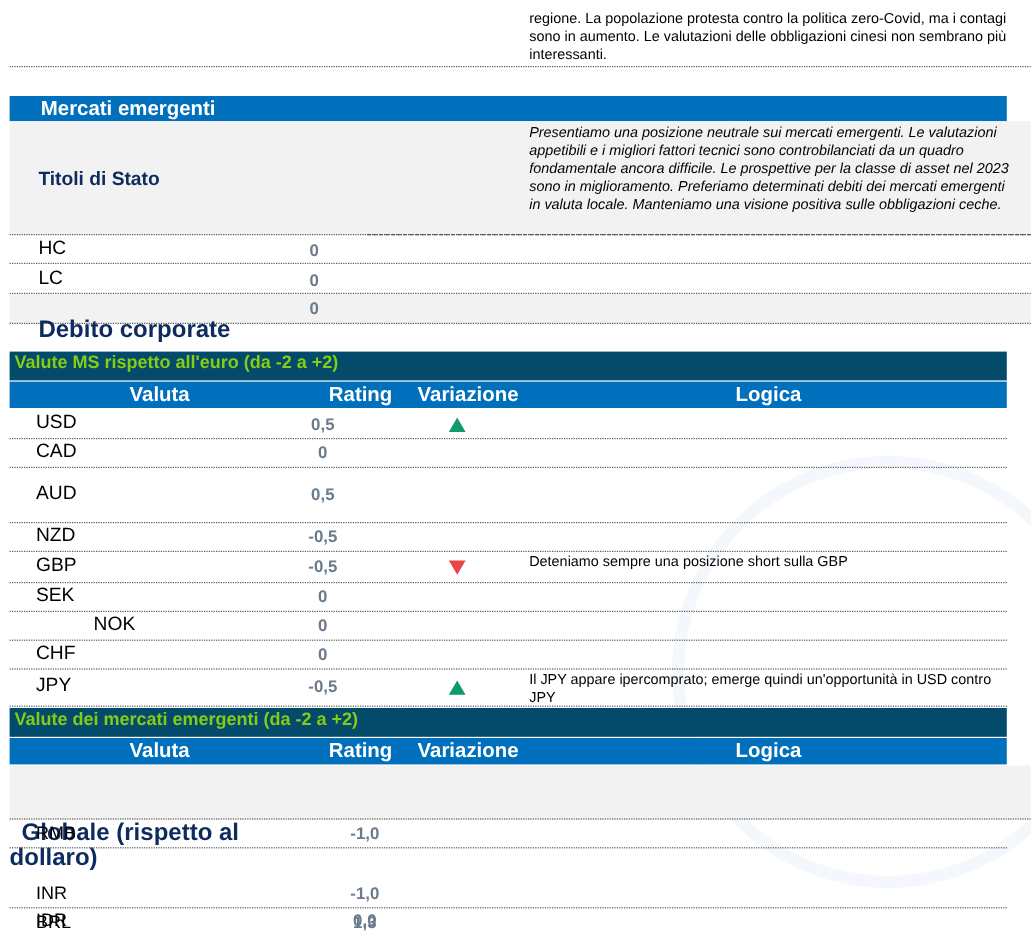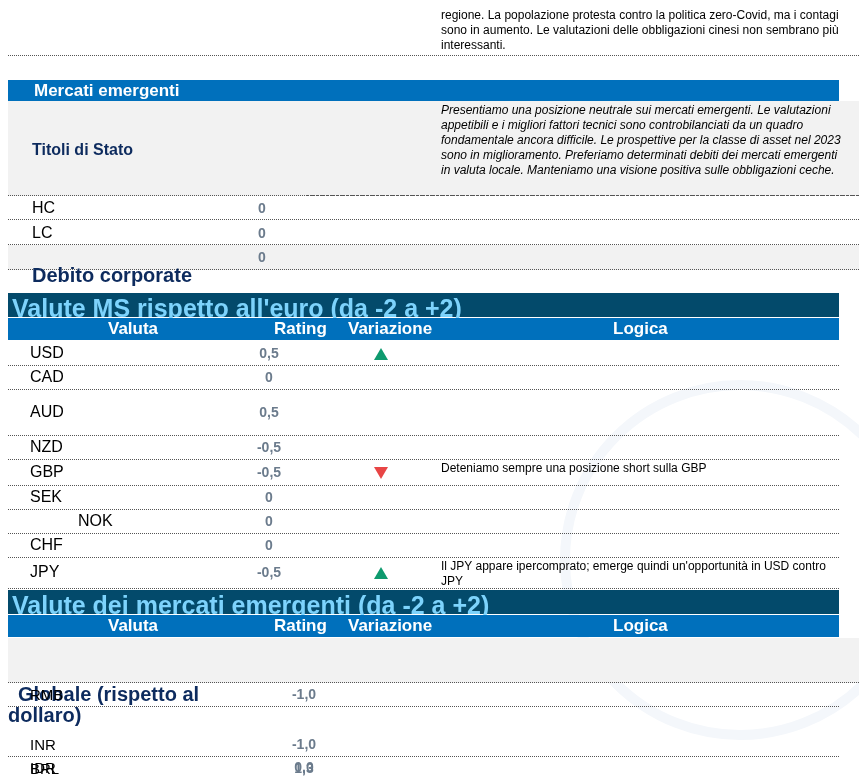--- a/index.html
+++ b/index.html
@@ -4,21 +4,21 @@
 <style>
   html, body { margin:0; padding:0; background:#ffffff; }
   body { width:859px; height:778px; position:relative; overflow:hidden; font-family:"Liberation Sans", sans-serif; color:#000; }
   .abs { position:absolute; }
   .dot { border-bottom:1px dotted #555; }
   .dash { border-bottom:1px dashed #555;font-style:italic; }
   .small { font-size:12px; line-height:15px; }
   .cell-label { font-size:16px; }
   .rating { font-weight:bold; color:#6b7b8c; font-size:14px; text-align:center; }
   .navy { color:#0d2b5e; font-weight:bold; }
-  .band-dark { background:#034a6b; color:#7dd3fc; font-weight:bold; font-size:25px; }
+  .band-dark { background:#034a6b; color:#84cc16; font-weight:bold; font-size:15px; }
   .band-blue { background:#0070bc; color:#fff; font-weight:bold; font-size:17px; }
   .gray { background:#f2f2f2; }
   .tri-up { width:0; height:0; border-left:7px solid transparent; border-right:7px solid transparent; border-bottom:12px solid #0e9a6e; }
   .tri-down { width:0; height:0; border-left:7px solid transparent; border-right:7px solid transparent; border-top:12px solid #e84545; }
   .watermark { position:absolute; border:10px solid #f4f7fb; border-radius:50%; }
 </style>
 </head>
 <body>
 
 <div class="watermark" style="left:560px;top:380px;width:340px;height:340px;"></div>

